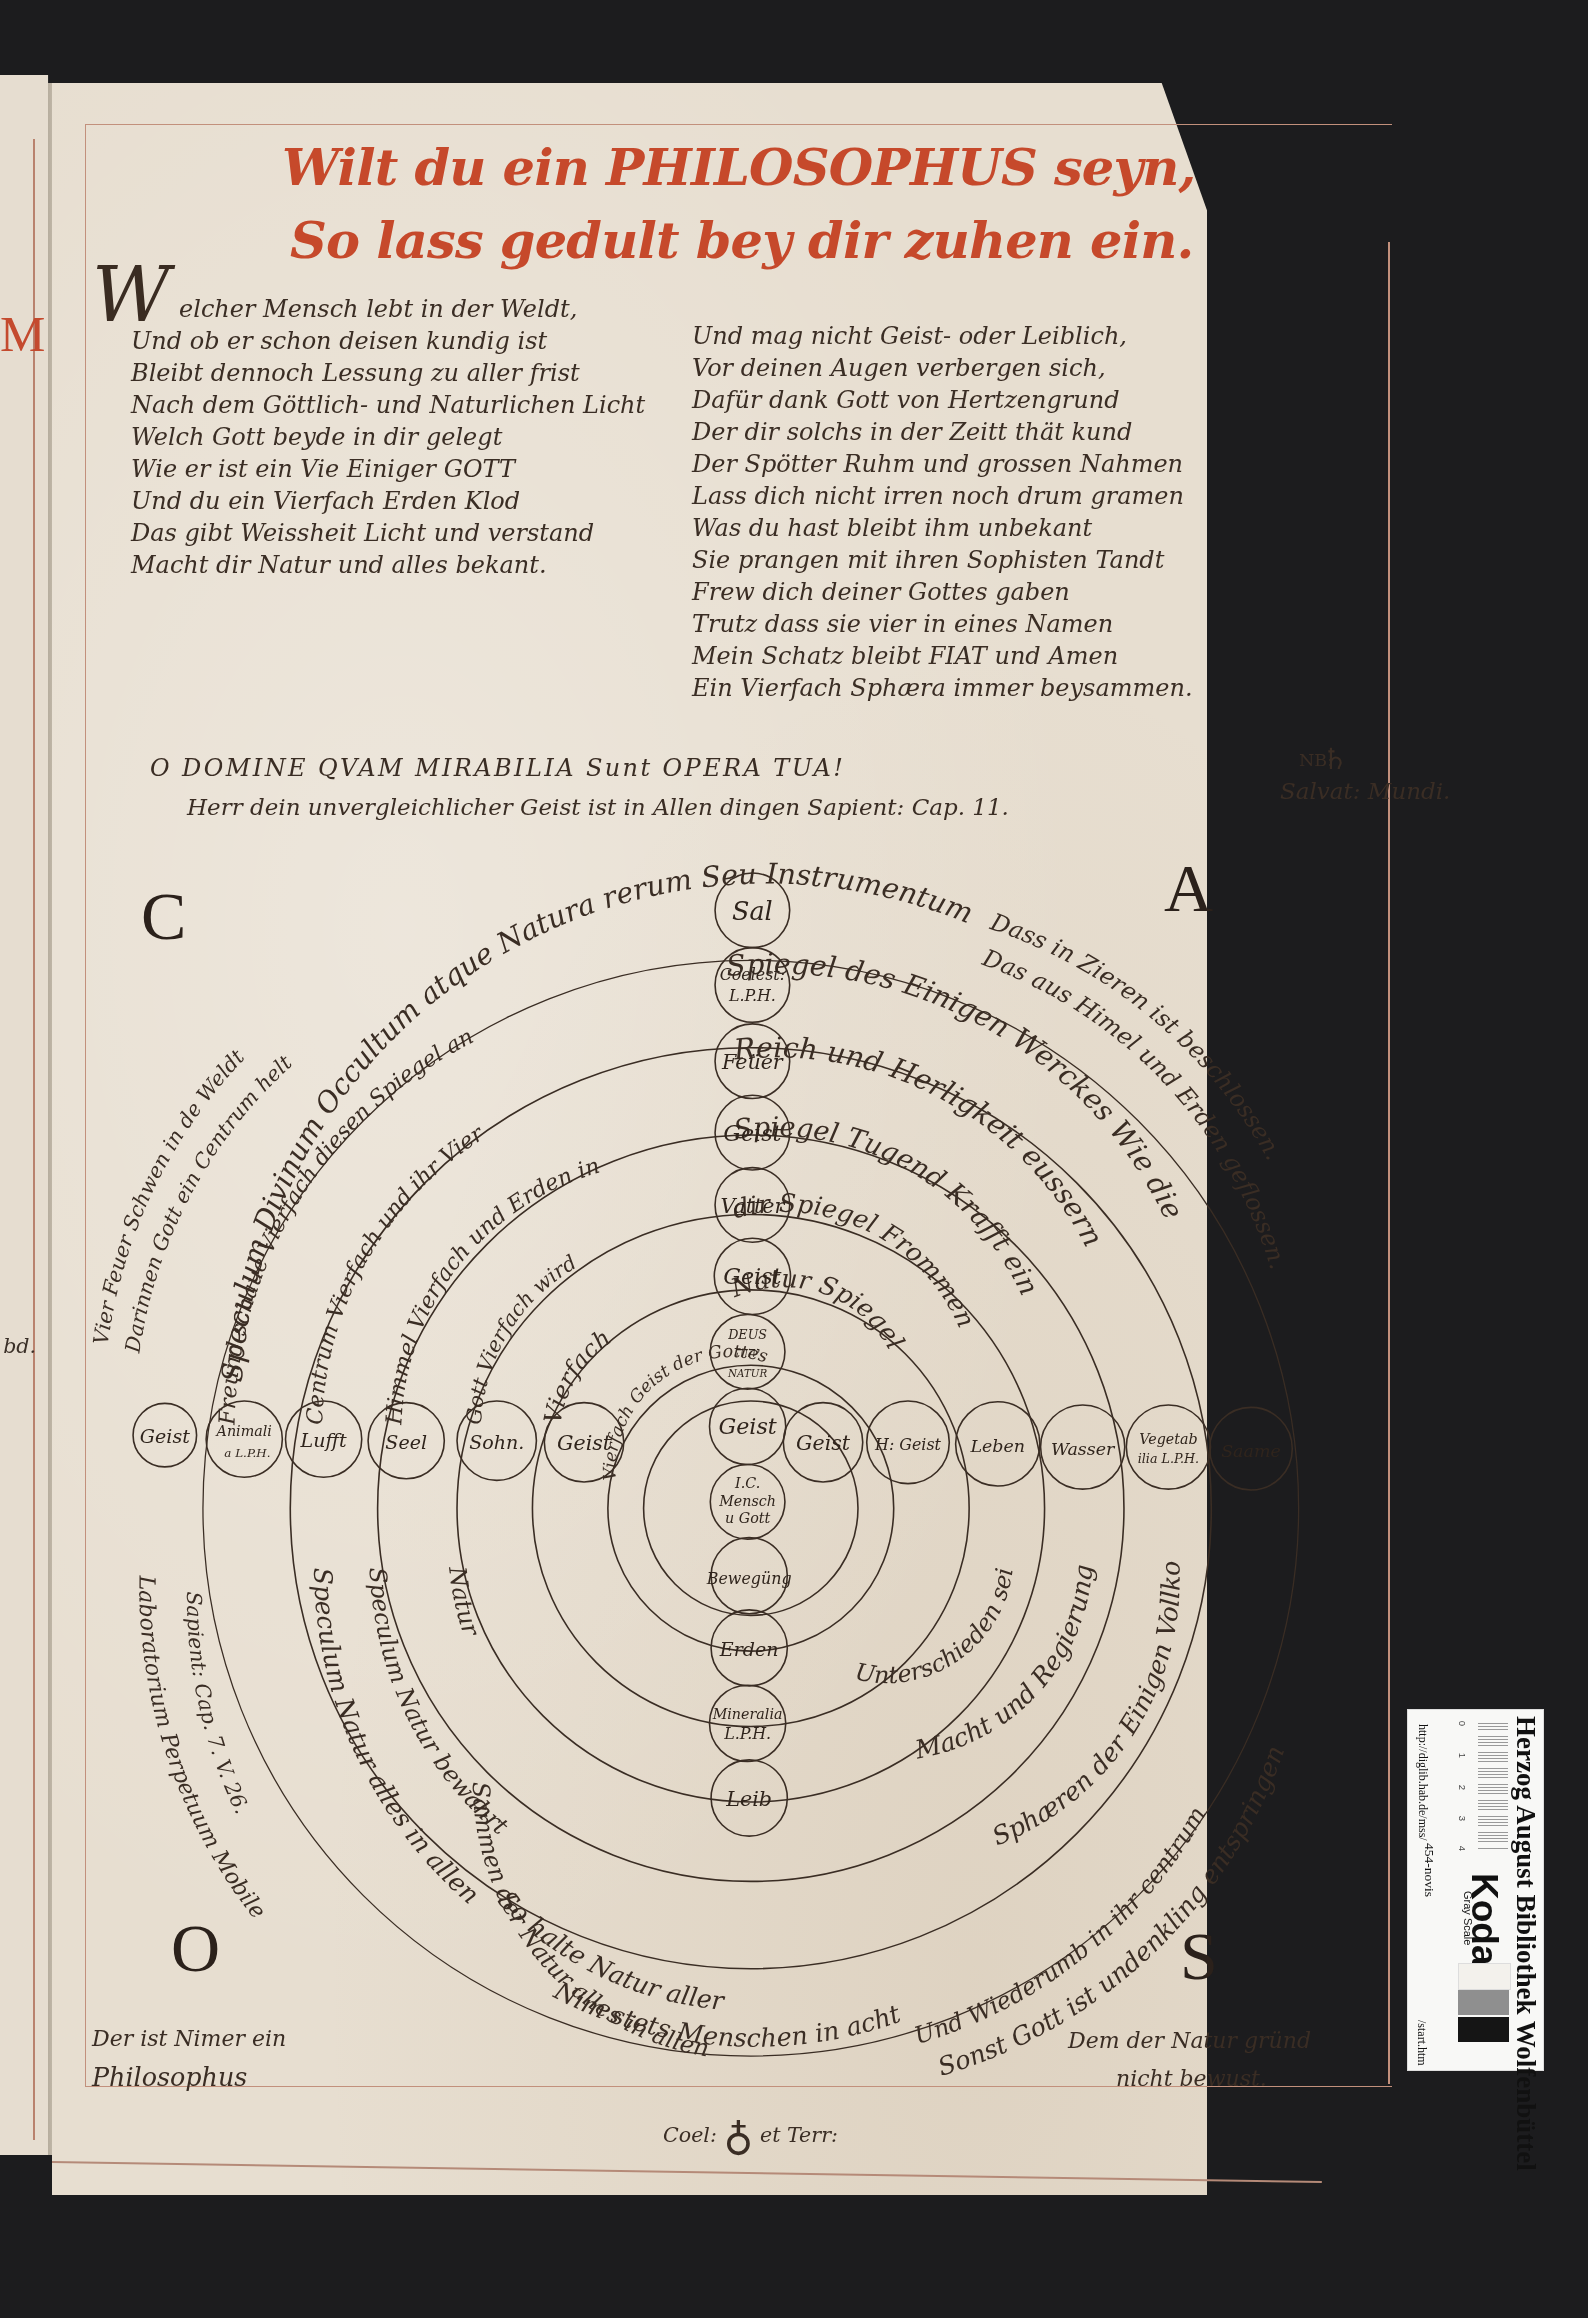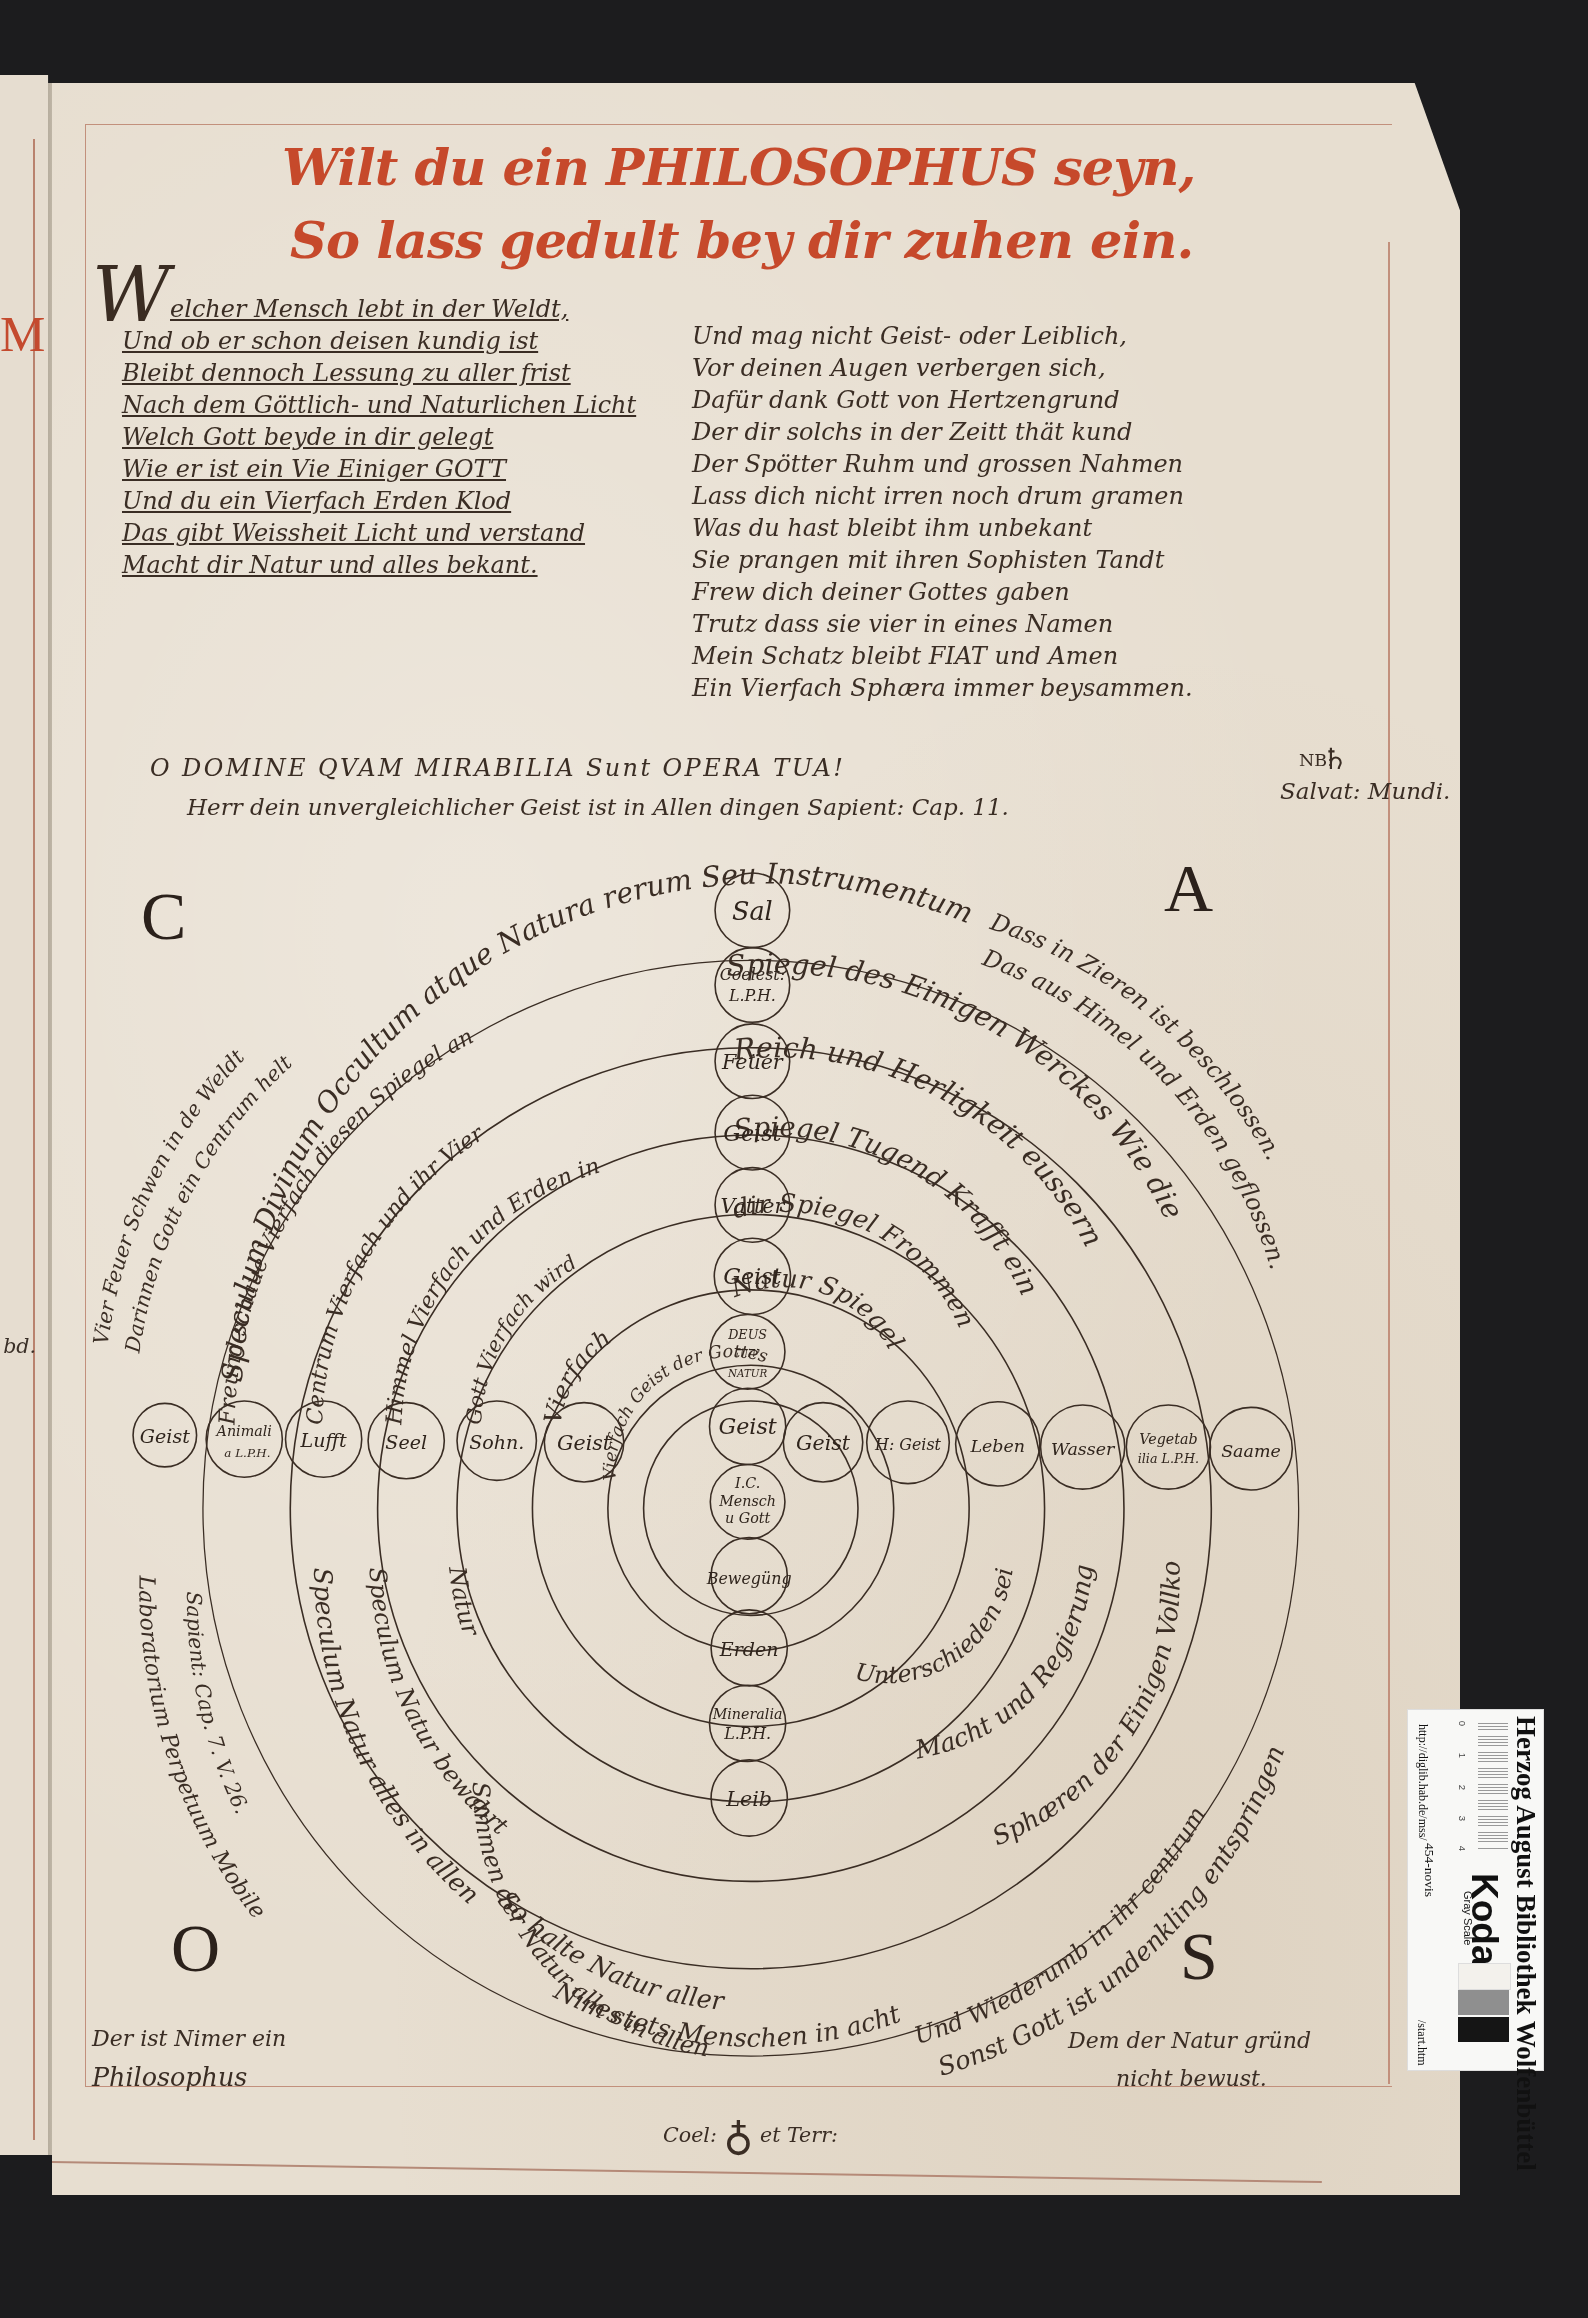--- a/index.html
+++ b/index.html
@@ -2,32 +2,32 @@
 <html style="font-size:12.7px"><head>
 <meta charset="utf-8">
 <style>
   html,body{margin:0;padding:0;}
   body{width:1588px;height:2319px;background:#1c1c1e;position:relative;overflow:hidden;font-family:"DejaVu Serif",serif;}
   .leftpage{position:absolute;left:0;top:75px;width:48px;height:2080px;background:#e6ddd0;border-right:1.6px solid #2a2a2a;}
   .leftpage .lp-rule{position:absolute;left:33px;top:64px;width:1.6px;height:2001px;background:#b9826e;}
   .leftpage .lp-m{position:absolute;left:0px;top:230px;color:#c44a2e;font-size:51px;font-family:"Liberation Serif",serif;}
   .leftpage .lp-mark{position:absolute;left:3.2px;top:1259px;color:#3b3028;font-size:20.6px;font-style:italic;}
   .spine{position:absolute;left:48px;top:83px;width:14.3px;height:2072px;background:linear-gradient(90deg,#b6ad9e,#d4cab9);}
-  .page{position:absolute;left:52px;top:83px;width:1408px;height:2112px;background:#e7ded0;
+  .page{position:absolute;left:52px;top:83px;width:1155px;height:2112px;background:#e7ded0;
         background-image:radial-gradient(ellipse at 30% 40%,rgba(255,255,255,.25),rgba(0,0,0,0) 60%),radial-gradient(ellipse at 80% 90%,rgba(160,130,90,.12),rgba(0,0,0,0) 50%);}
   .page .corner{position:absolute;right:-1.6px;top:-1.6px;width:0;height:0;border-top:135px solid #1c1c1e;border-left:48px solid transparent;}
   .frame{position:absolute;left:33px;top:41px;width:1306px;height:1961px;border:1.6px solid #c2907c;border-right:none;}
   .frame-r{position:absolute;left:1336px;top:159px;width:1.6px;height:1842px;background:#c2907c;}
   .title{position:absolute;left:230px;top:48px;width:1056px;color:#c6492b;font-family:"DejaVu Serif",serif;font-weight:bold;font-style:italic;font-size:51px;line-height:73px;letter-spacing:-0.8px;}
   .title .l1,.title .l2{display:block;}
   .title .l2{padding-left:8px;}
   .dropcap{position:absolute;left:40px;top:167px;font-size:76px;font-style:italic;color:#3a2c22;font-family:"DejaVu Serif",serif;}
   .verse{position:absolute;font-family:"DejaVu Serif",serif;font-style:italic;color:#3a2d24;font-size:24px;line-height:32px;}
   .verse .line{display:block;white-space:nowrap;}
-  .v-left{left:70px;top:210px;text-decoration:underline;}
+  .v-left{left:79px;top:210px;}
   .v-right{left:640px;top:237px;}
   .latin1{position:absolute;left:98px;top:671px;font-style:italic;color:#3a2d24;font-size:24px;letter-spacing:2.4px;white-space:nowrap;}
   .latin2{position:absolute;left:135px;top:711px;font-style:italic;color:#3a2d24;font-size:23px;white-space:nowrap;}
   .nb{position:absolute;left:1247px;top:667px;font-size:17.5px;color:#3a2d24;}
   .saturn{position:absolute;left:1270px;top:659px;font-size:29px;color:#3a2d24;}
   .salvat{position:absolute;left:1228px;top:695px;font-size:23px;font-style:italic;color:#3a2d24;white-space:nowrap;}
   .letter{position:absolute;font-family:"Liberation Serif",serif;color:#2b211b;font-size:68px;}
   .diagram{position:absolute;left:0;top:0;}
   .ring-text{font-family:"DejaVu Serif",serif;font-style:italic;fill:#3a2d24;}
   .nodecircle{fill:none;stroke:#3a2d24;stroke-width:2;}

